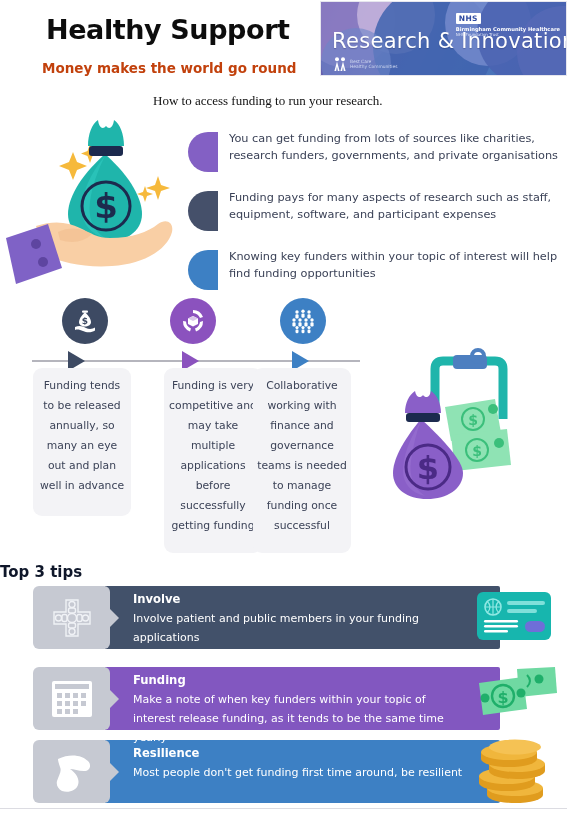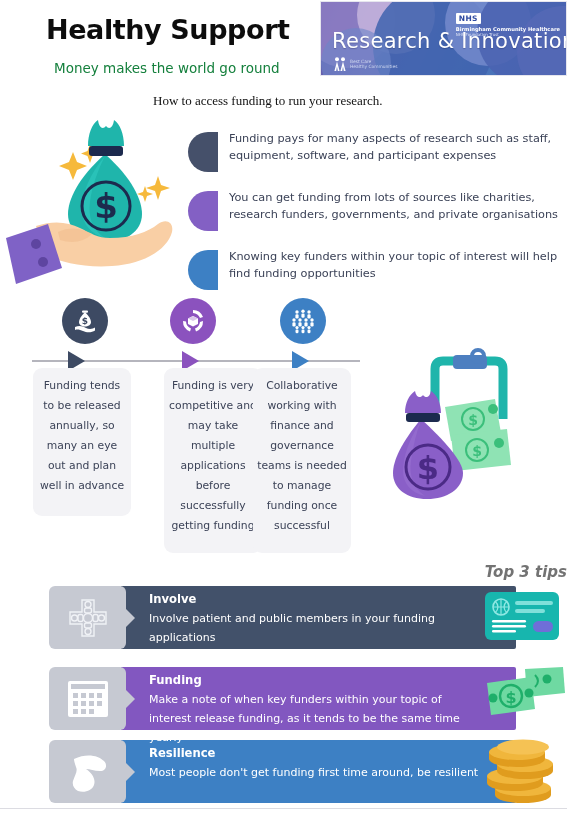--- a/index.html
+++ b/index.html
@@ -29,25 +29,25 @@
     left: 46px;
     top: 14px;
     font-size: 27px;
     font-weight: bold;
     color: #0d0d0d;
     letter-spacing: -0.4px;
     font-family: "DejaVu Sans", sans-serif;
   }
   .hdr-sub {
     position: absolute;
-    left: 54px;
+    left: 42px;
     top: 60px;
     font-size: 13.5px;
-    font-weight: normal;
-    color: #15803d;
+    font-weight: bold;
+    color: #c2410c;
     font-family: "DejaVu Sans", sans-serif;
   }
   .hdr-lead {
     position: absolute;
     left: 153px;
     top: 93px;
     font-size: 13px;
     color: #111111;
     font-family: Liberation Serif, serif;
   }
@@ -193,28 +193,27 @@
     line-height: 20px;
     color: #3b4257;
     font-family: "DejaVu Sans", sans-serif;
   }
 
   
   .tips-title {
     position: absolute;
     left: 0; right: 0;
     top: 563px;
-    text-align: right;
+    text-align: left;
     font-size: 15px;
     font-weight: bold;
-    color: #737373;
-    font-family: "DejaVu Sans", sans-serif;
-    font-style: italic;
-  }
-  .tip-row { position: absolute; left: 49px; width: 500px; height: 63px; }
+    color: #0f172a;
+    font-family: "DejaVu Sans", sans-serif;
+  }
+  .tip-row { position: absolute; left: 33px; width: 500px; height: 63px; padding-left: 8px; }
   .tip-iconbox {
     position: absolute;
     left: 0; top: 0;
     width: 77px;
     height: 63px;
     background: #c6c9d2;
     border-radius: 6px;
     display: flex;
     align-items: center;
     justify-content: center;
@@ -330,26 +329,26 @@
     <path d="M30 110 C48 104 62 106 74 112 C84 117 92 122 104 122 C126 122 142 116 152 108 C160 102 168 106 166 116 C162 132 140 148 106 150 C78 152 56 146 40 140 L30 110 Z" fill="#f9cfa5"></path>
     <path d="M52 116 C64 110 76 112 86 118 C78 126 66 128 54 124 Z" fill="#f0bc8d" opacity=".6"></path>
 
     <path d="M0 122 L42 108 L56 152 L10 168 Z" fill="#7f62c6"></path>
     <circle cx="30" cy="128" r="5" fill="#5e45a0"></circle>
     <circle cx="37" cy="146" r="5" fill="#5e45a0"></circle>
   </svg>
 
   <div class="bullets">
     <div class="bullet-row">
+      <div class="bullet-shape" style="background:#8360c4"></div>
+      <div class="bullet-text">You can get funding from lots of sources like charities, research funders, governments, and private organisations</div>
+    </div>
+    <div class="bullet-row">
       <div class="bullet-shape" style="background:#45506a"></div>
       <div class="bullet-text">Funding pays for many aspects of research such as staff, equipment, software, and participant expenses</div>
-    </div>
-    <div class="bullet-row">
-      <div class="bullet-shape" style="background:#8360c4"></div>
-      <div class="bullet-text">You can get funding from lots of sources like charities, research funders, governments, and private organisations</div>
     </div>
     <div class="bullet-row">
       <div class="bullet-shape" style="background:#3d80c4"></div>
       <div class="bullet-text">Knowing key funders within your topic of interest will help find funding opportunities</div>
     </div>
   </div>
 
   <div class="tl-icons">
     <div class="tl-icon" style="left:26px; background:#3d4a63">
       <svg width="28" height="28" viewBox="0 0 28 28">

